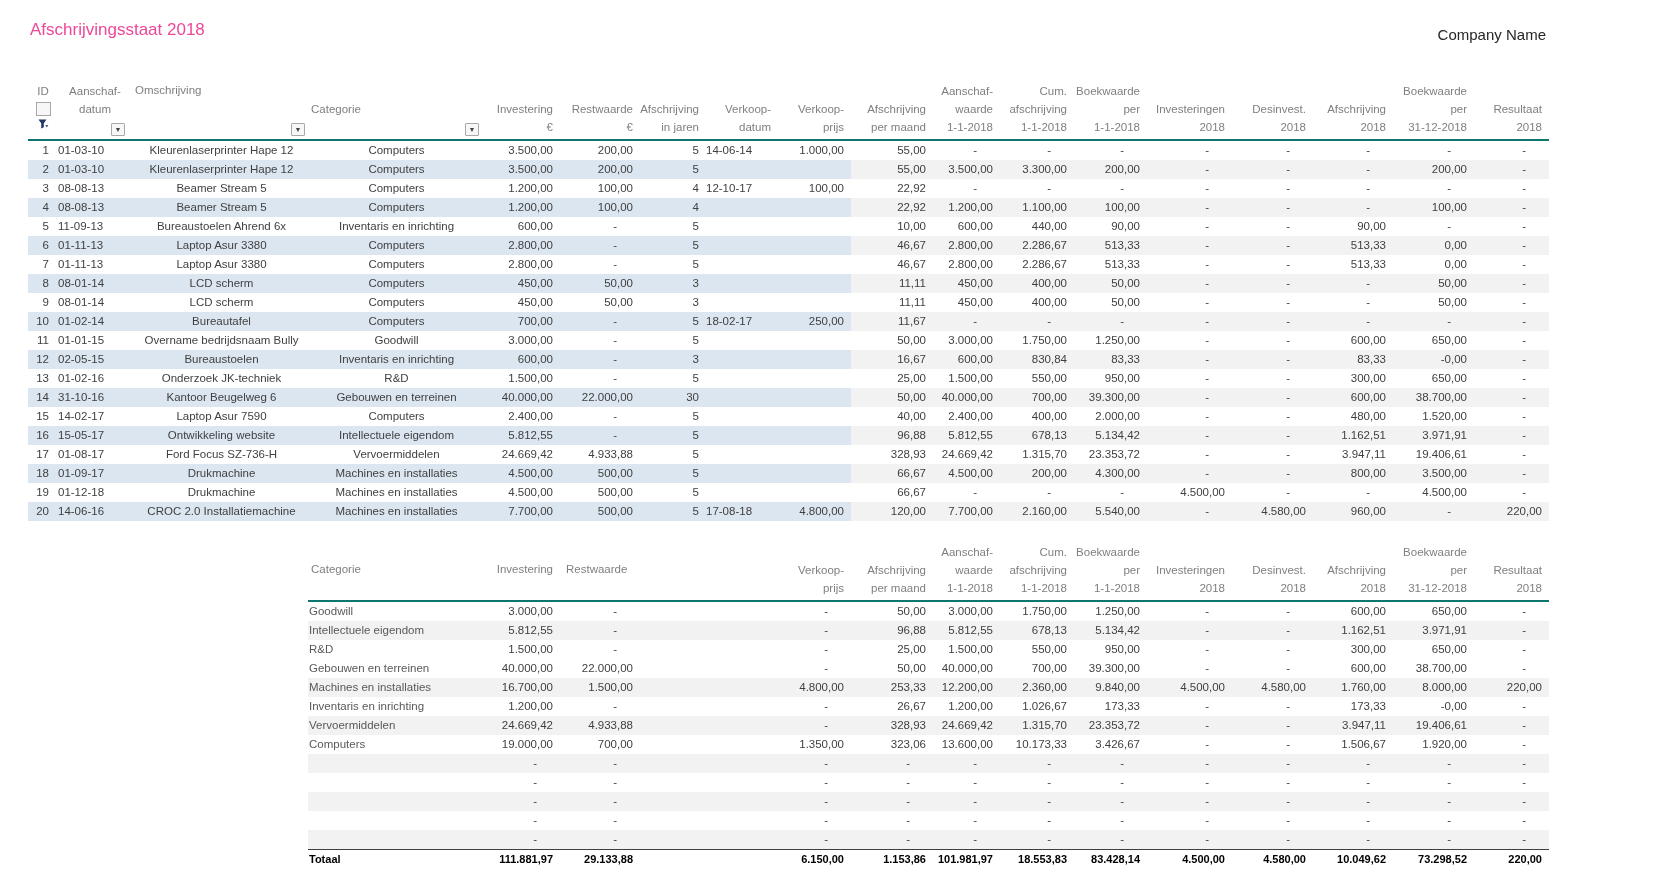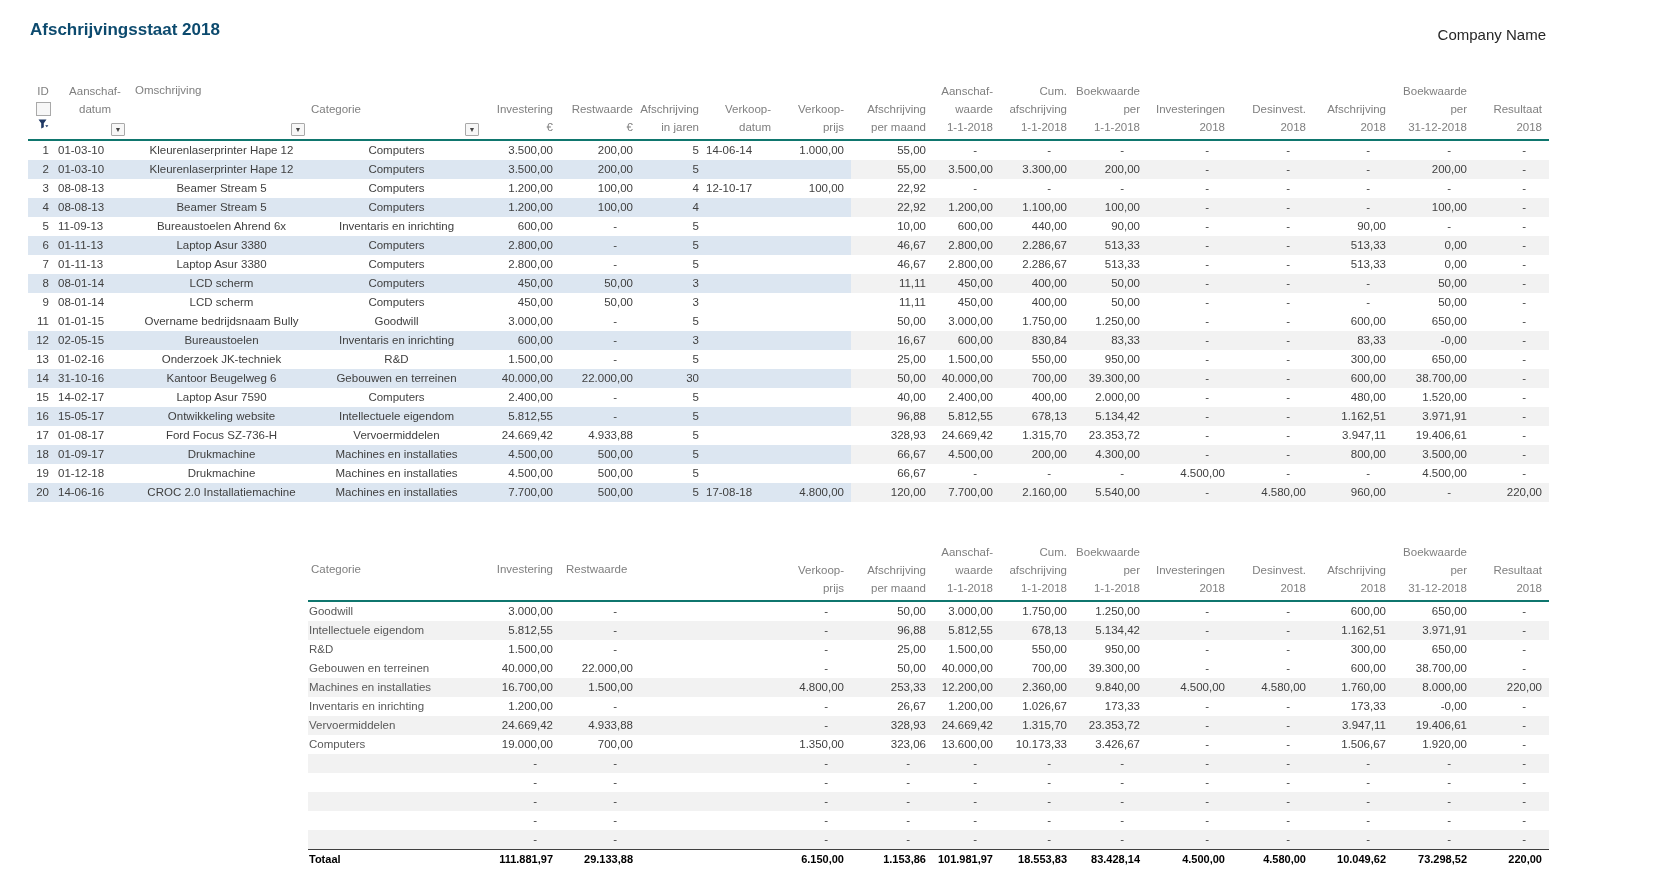--- a/index.html
+++ b/index.html
@@ -1,21 +1,21 @@
 <!DOCTYPE html>
 <html><head>
 <meta charset="utf-8">
 <style>
   html,body{margin:0;padding:0;}
   body{
     width:1676px;height:883px;background:#ffffff;position:relative;
     font-family:"Liberation Sans", sans-serif;
     -webkit-font-smoothing:antialiased;
   }
-  .title{position:absolute;left:30px;top:20px;font-size:17px;font-weight:bold;color:#0c4a6e;}
+  .title{position:absolute;left:30px;top:20px;font-size:17px;font-weight:normal;color:#ec4899;}
   .company{position:absolute;top:26px;right:130px;font-size:15px;color:#262626;}
 
   table{border-collapse:collapse;table-layout:fixed;}
   .main{position:absolute;left:28px;top:57px;width:1521px;}
   .summary{position:absolute;left:308px;top:518px;width:1241px;}
 
   thead th{
     border-bottom:2px solid #0f766e;height:60px;vertical-align:bottom;
     font-weight:normal;color:#7F7F7F;white-space:pre-line;text-align:right;
     padding:0 7px 3px 0;font-size:11.5px;line-height:18px;position:relative;overflow:visible;
@@ -312,20 +312,40 @@
         <td class="rgt num">11,11</td>
         <td class="rgt num">450,00</td>
         <td class="rgt num">400,00</td>
         <td class="rgt num">50,00</td>
         <td class="rgt num dash">-</td>
         <td class="rgt num dash">-</td>
         <td class="rgt num dash">-</td>
         <td class="rgt num">50,00</td>
         <td class="rgt num dash">-</td>
       </tr>
+      <tr class="striped">
+        <td class="lft col-id">10</td>
+        <td class="lft col-date">01-02-14</td>
+        <td class="lft col-text">Bureautafel</td>
+        <td class="lft col-text">Computers</td>
+        <td class="lft num">700,00</td>
+        <td class="lft num dash">-</td>
+        <td class="lft num">5</td>
+        <td class="lft col-date">18-02-17</td>
+        <td class="lft num">250,00</td>
+        <td class="rgt num">11,67</td>
+        <td class="rgt num dash">-</td>
+        <td class="rgt num dash">-</td>
+        <td class="rgt num dash">-</td>
+        <td class="rgt num dash">-</td>
+        <td class="rgt num dash">-</td>
+        <td class="rgt num dash">-</td>
+        <td class="rgt num dash">-</td>
+        <td class="rgt num dash">-</td>
+      </tr>
       <tr>
         <td class="lft col-id">11</td>
         <td class="lft col-date">01-01-15</td>
         <td class="lft col-text">Overname bedrijdsnaam Bully</td>
         <td class="lft col-text">Goodwill</td>
         <td class="lft num">3.000,00</td>
         <td class="lft num dash">-</td>
         <td class="lft num">5</td>
         <td class="lft col-date"></td>
         <td class="lft num"></td>

